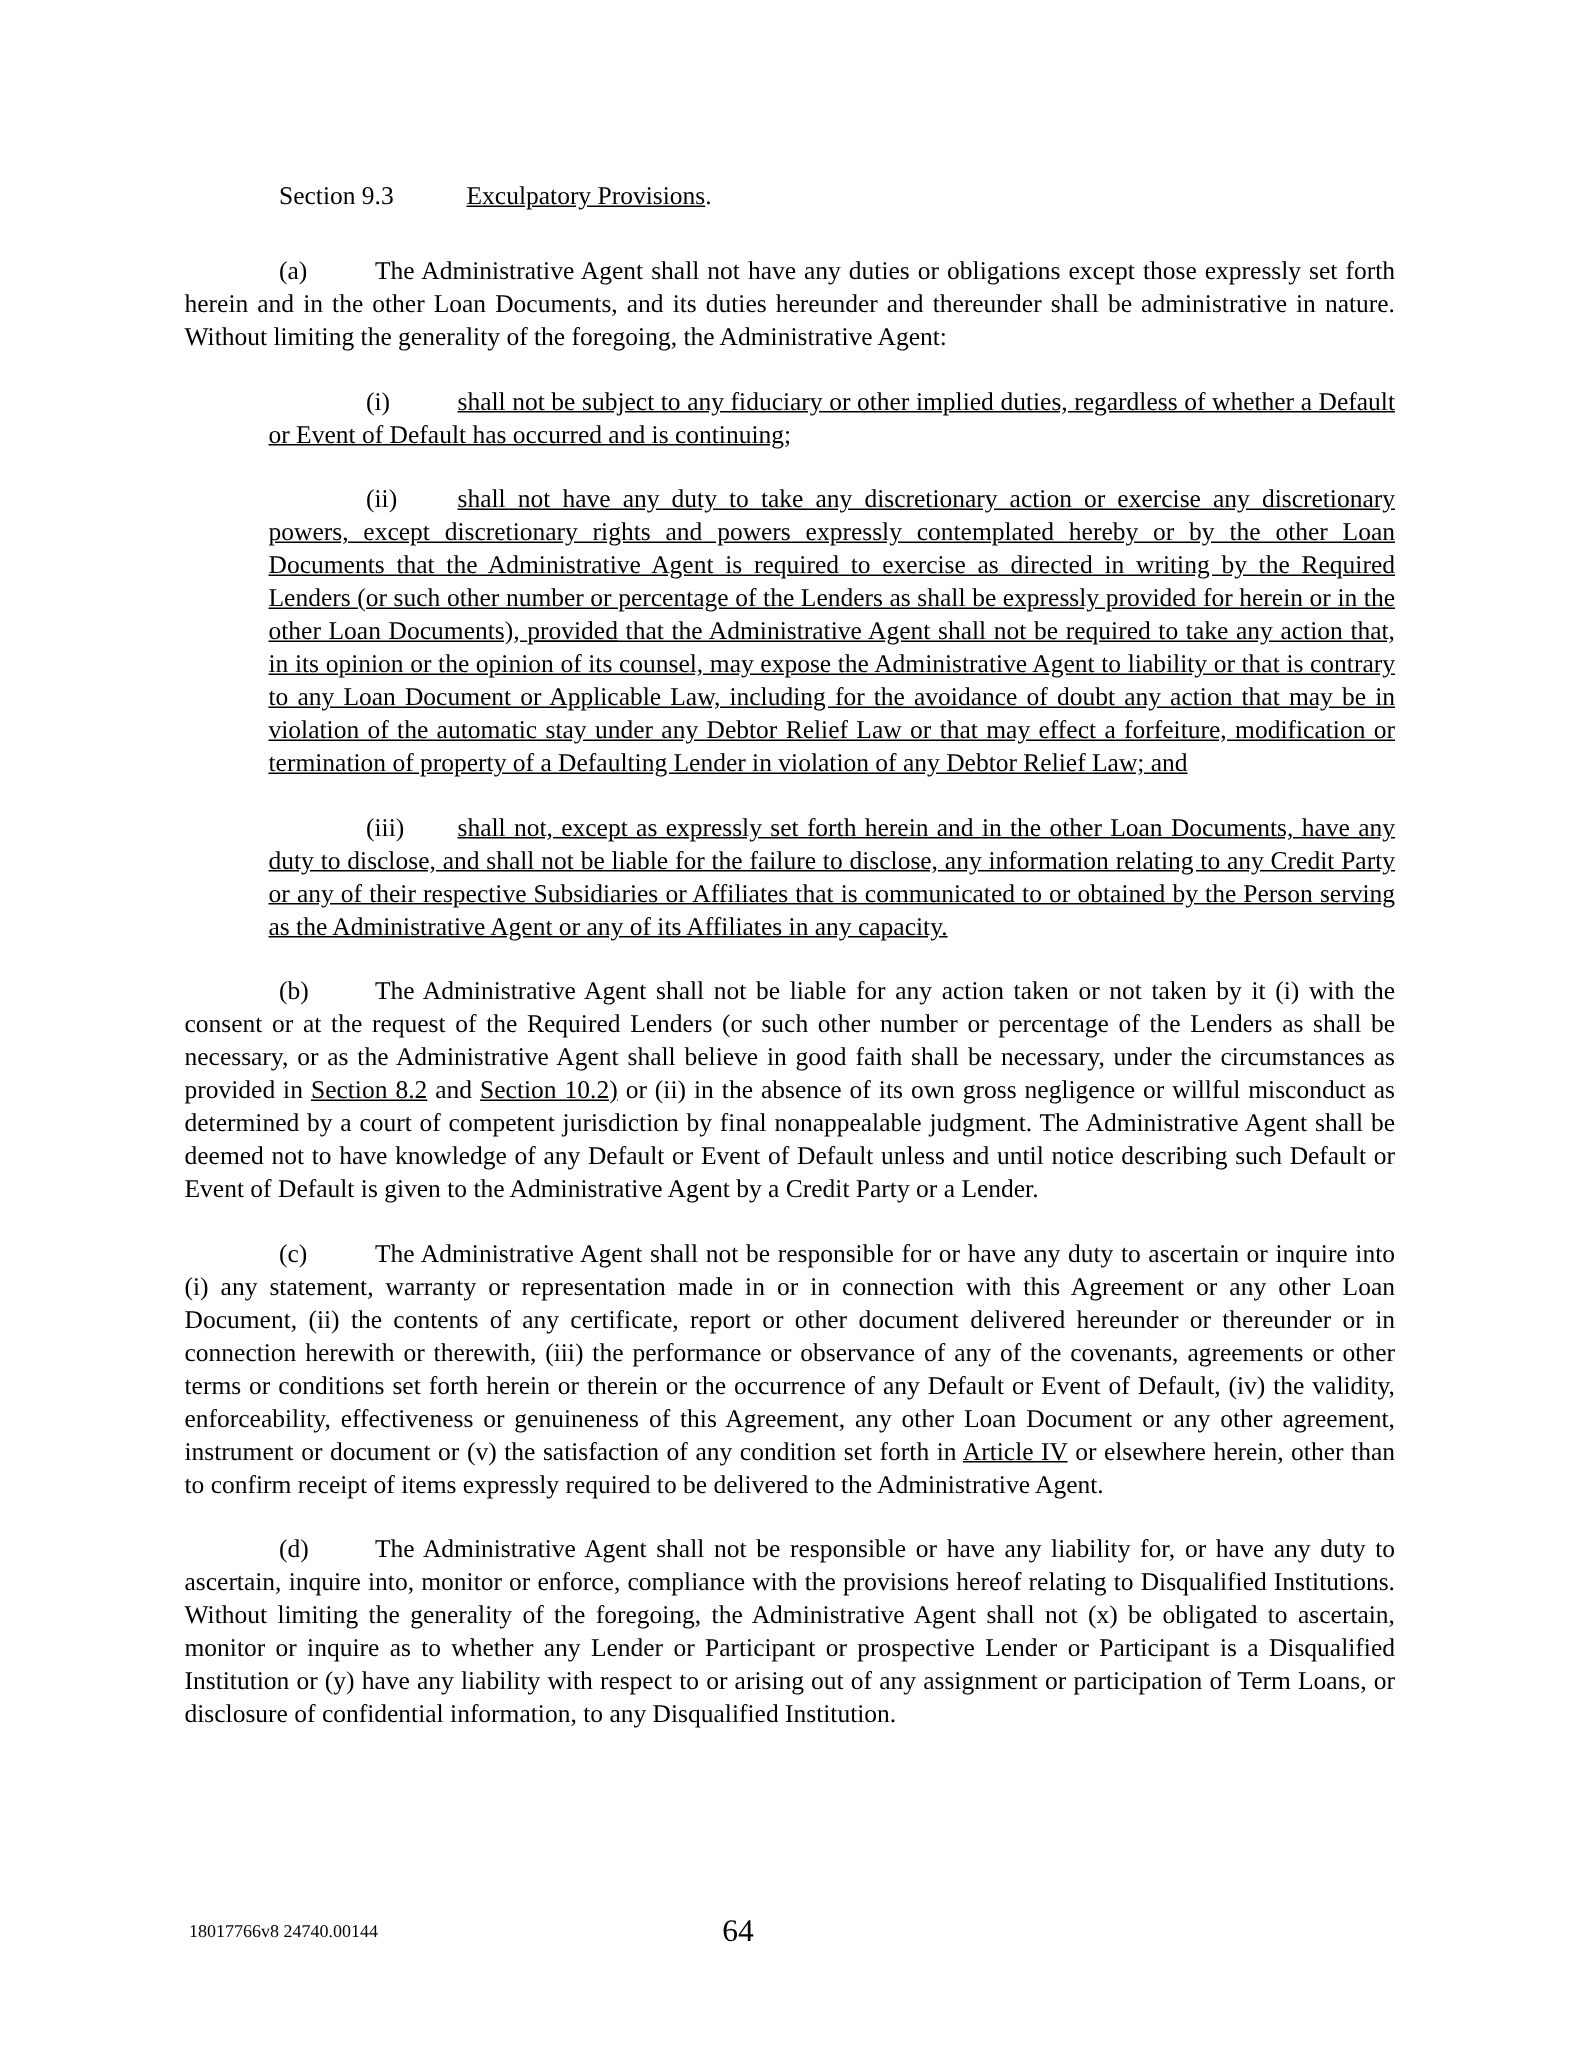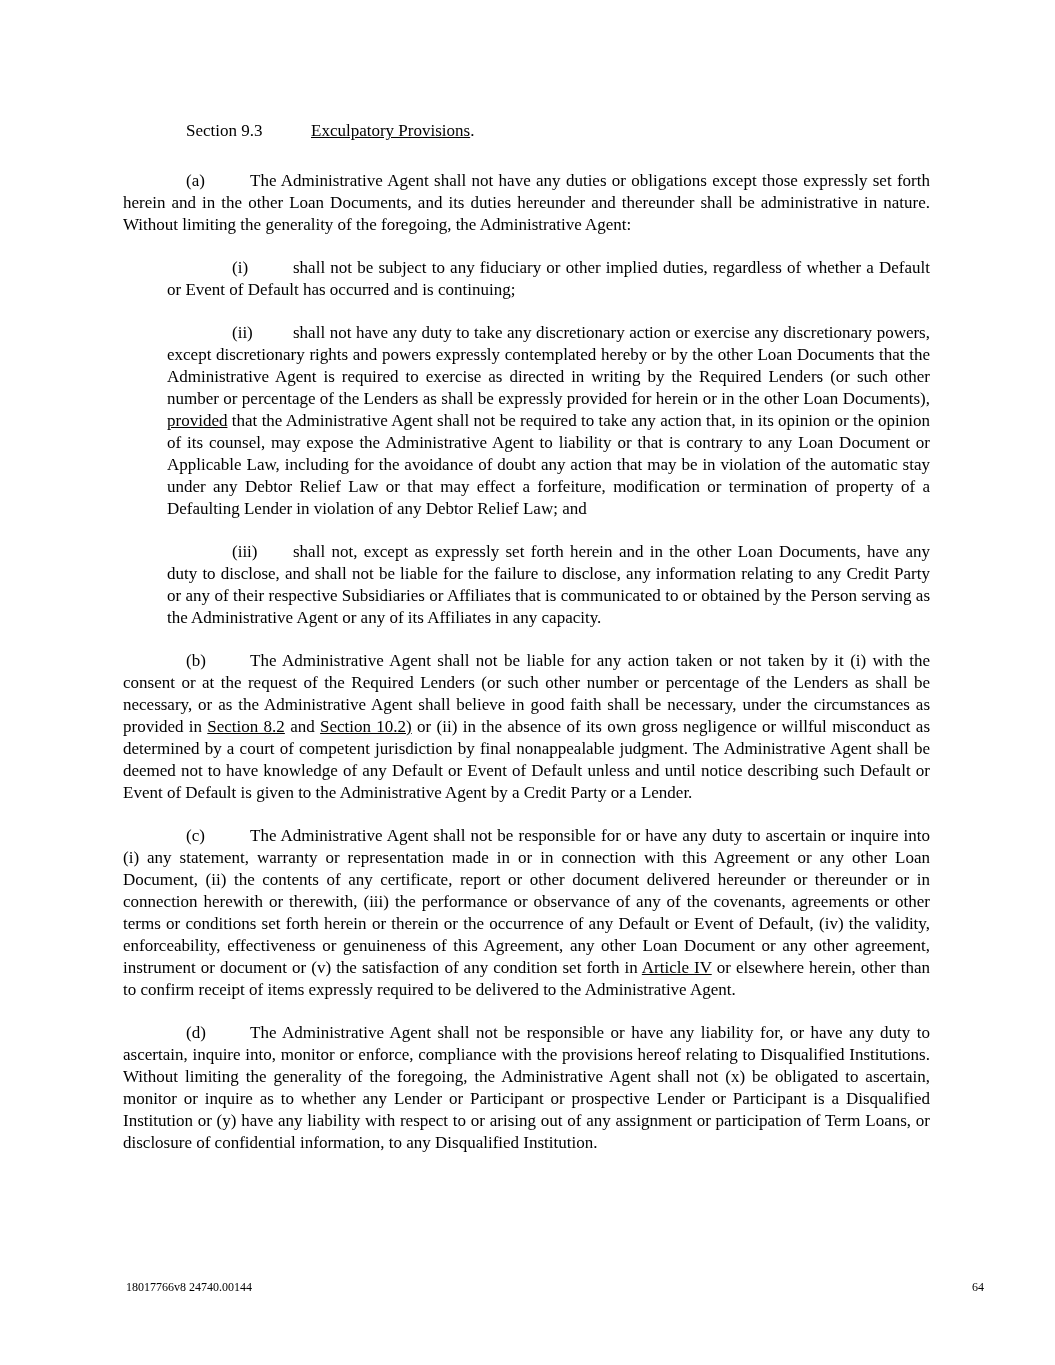--- a/index.html
+++ b/index.html
@@ -35,44 +35,45 @@
     text-decoration: underline;
   }
   p.para {
     margin: 0 0 21px 0;
     text-align: justify;
   }
   p.para.main {
     text-indent: 63px;
   }
   p.para.sub {
-    margin-left: 44px;
+    margin-left: 56px;
     text-indent: 65px;
+    text-decoration: underline;
   }
   .para-label {
     display: inline-block;
     text-indent: 0;
   }
   p.para.main .para-label { width: 64px; }
   p.para.sub  .para-label { width: 61px; }
   .u { text-decoration: underline; }
   .footer-docid {
     position: absolute;
     left: 126px;
     top: 1280px;
     font-size: 12px;
     line-height: 15px;
   }
   .footer-pagenum {
     position: absolute;
     left: 0;
     right: 0;
     top: 1277px;
-    text-align: right;
-    font-size: 12px;
+    text-align: center;
+    font-size: 21px;
     line-height: 20px;
   }
 </style>
 </head>
 <body>
 
 <div class="page">
   <div class="content">
     <div class="heading">
       <span class="h-label">Section 9.3</span><span class="h-title">Exculpatory Provisions</span><span>.</span>

